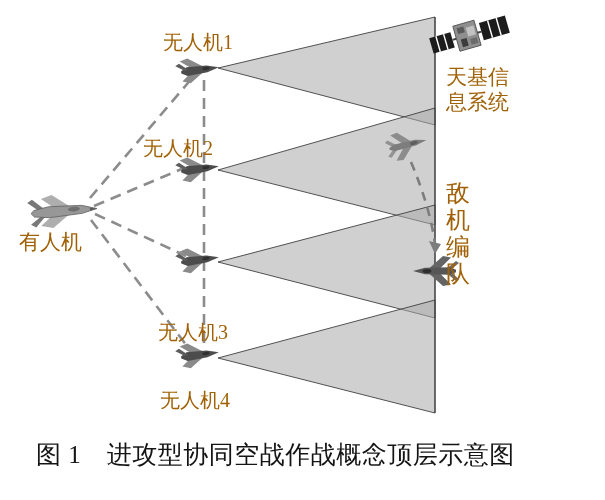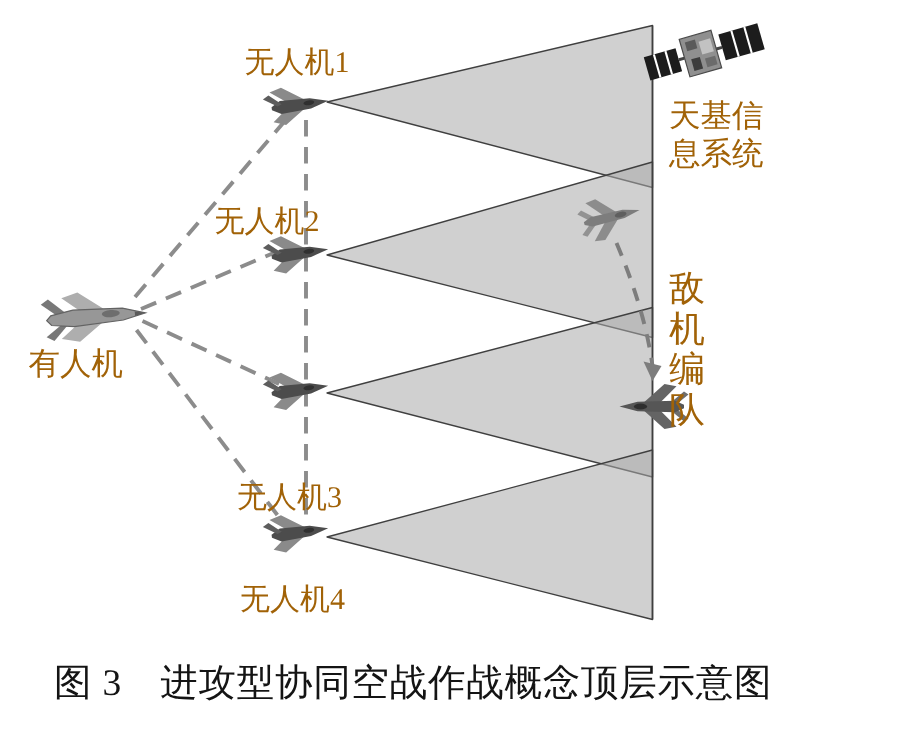--- a/index.html
+++ b/index.html
@@ -101,15 +101,15 @@
     </g>
   </svg>
 
   <div class="lbl lbl-uav1">无人机1</div>
   <div class="lbl lbl-uav2">无人机2</div>
   <div class="lbl lbl-uav3">无人机3</div>
   <div class="lbl lbl-uav4">无人机4</div>
   <div class="lbl lbl-manned">有人机</div>
   <div class="lbl lbl-sat">天基信息系统</div>
   <div class="lbl lbl-enemy">敌机编队</div>
-  <div class="caption">图 3　进攻型协同空战作战概念顶层示意图</div>
+  <div class="caption">图 1　进攻型协同空战作战概念顶层示意图</div>
 
 </div>
 
 </body></html>

